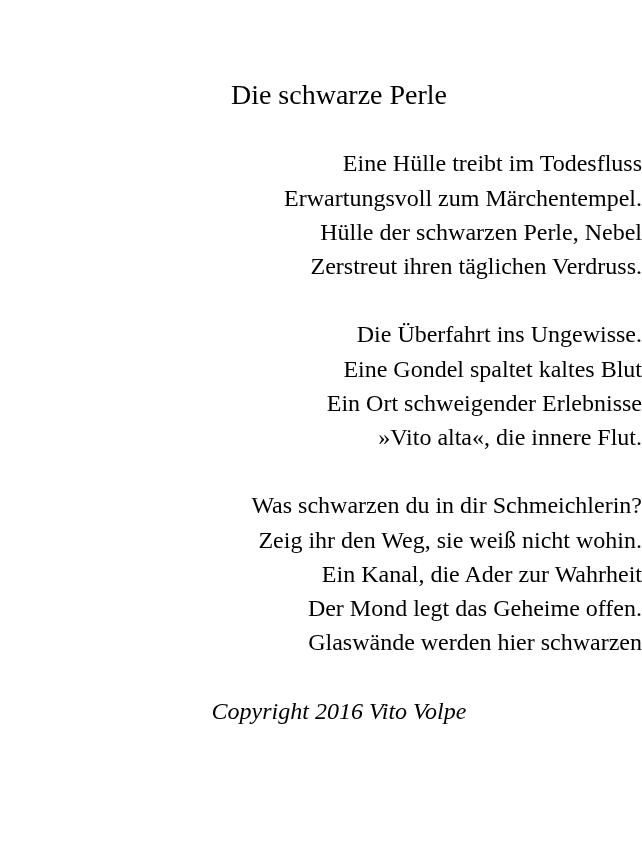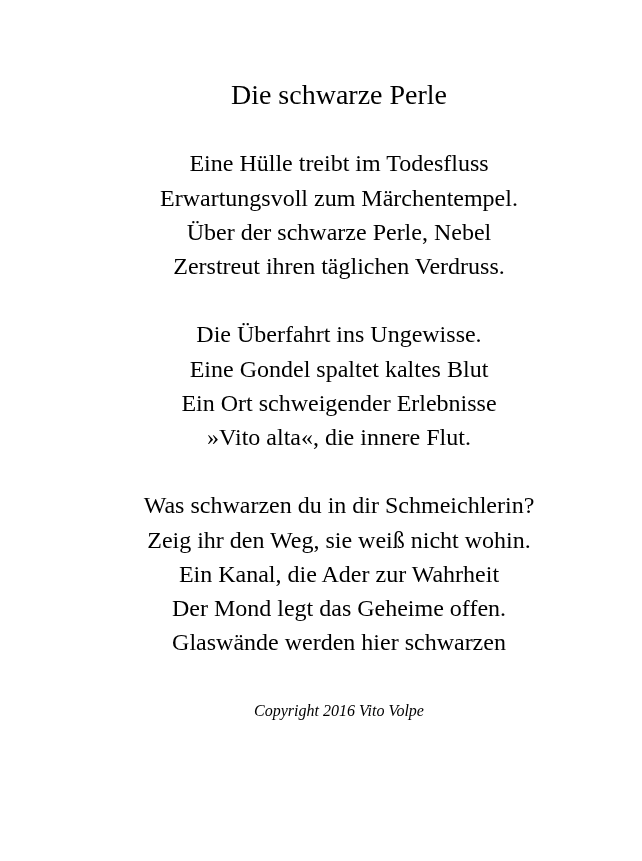--- a/index.html
+++ b/index.html
@@ -20,50 +20,51 @@
     box-sizing: border-box;
     width: 100%;
     padding-top: 78px;
     padding-left: 36px; 
     text-align: center;
   }
   .poem-line {
     font-size: 24px;
     line-height: 34.2px;
     white-space: nowrap;
+    text-align: right;
   }
   .poem-title {
     font-size: 28px;
     line-height: 34.2px;
     white-space: nowrap;
   }
   .spacer-line {
     height: 34.2px;
   }
   .copyright-line {
-    font-size: 16px;
+    font-size: 24px;
     line-height: 34.2px;
     font-style: italic;
     white-space: nowrap;
   }
 </style>
 </head>
 <body>
 
 <div class="page">
   <div class="poem">
 
     <div class="poem-title">Die schwarze Perle</div>
 
     <div class="spacer-line"></div>
 
     <div>
       <div class="poem-line">Eine Hülle treibt im Todesfluss</div>
       <div class="poem-line">Erwartungsvoll zum Märchentempel.</div>
-      <div class="poem-line">Über der schwarze Perle, Nebel</div>
+      <div class="poem-line">Hülle der schwarzen Perle, Nebel</div>
       <div class="poem-line">Zerstreut ihren täglichen Verdruss.</div>
     </div>
 
     <div class="spacer-line"></div>
 
     <div>
       <div class="poem-line">Die Überfahrt ins Ungewisse.</div>
       <div class="poem-line">Eine Gondel spaltet kaltes Blut</div>
       <div class="poem-line">Ein Ort schweigender Erlebnisse</div>
       <div class="poem-line">»Vito alta«, die innere Flut.</div>

